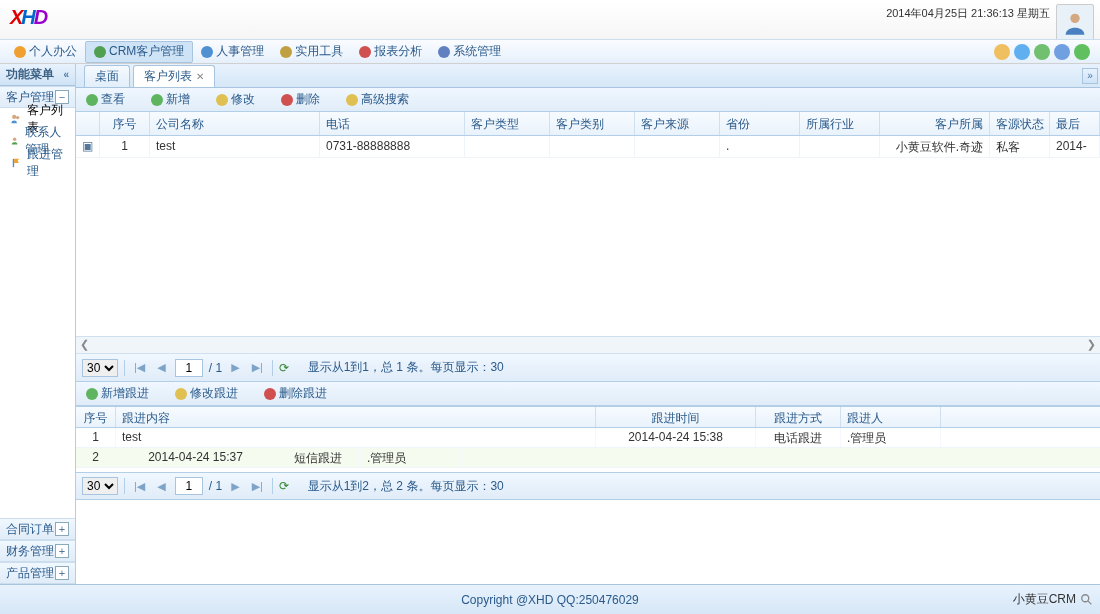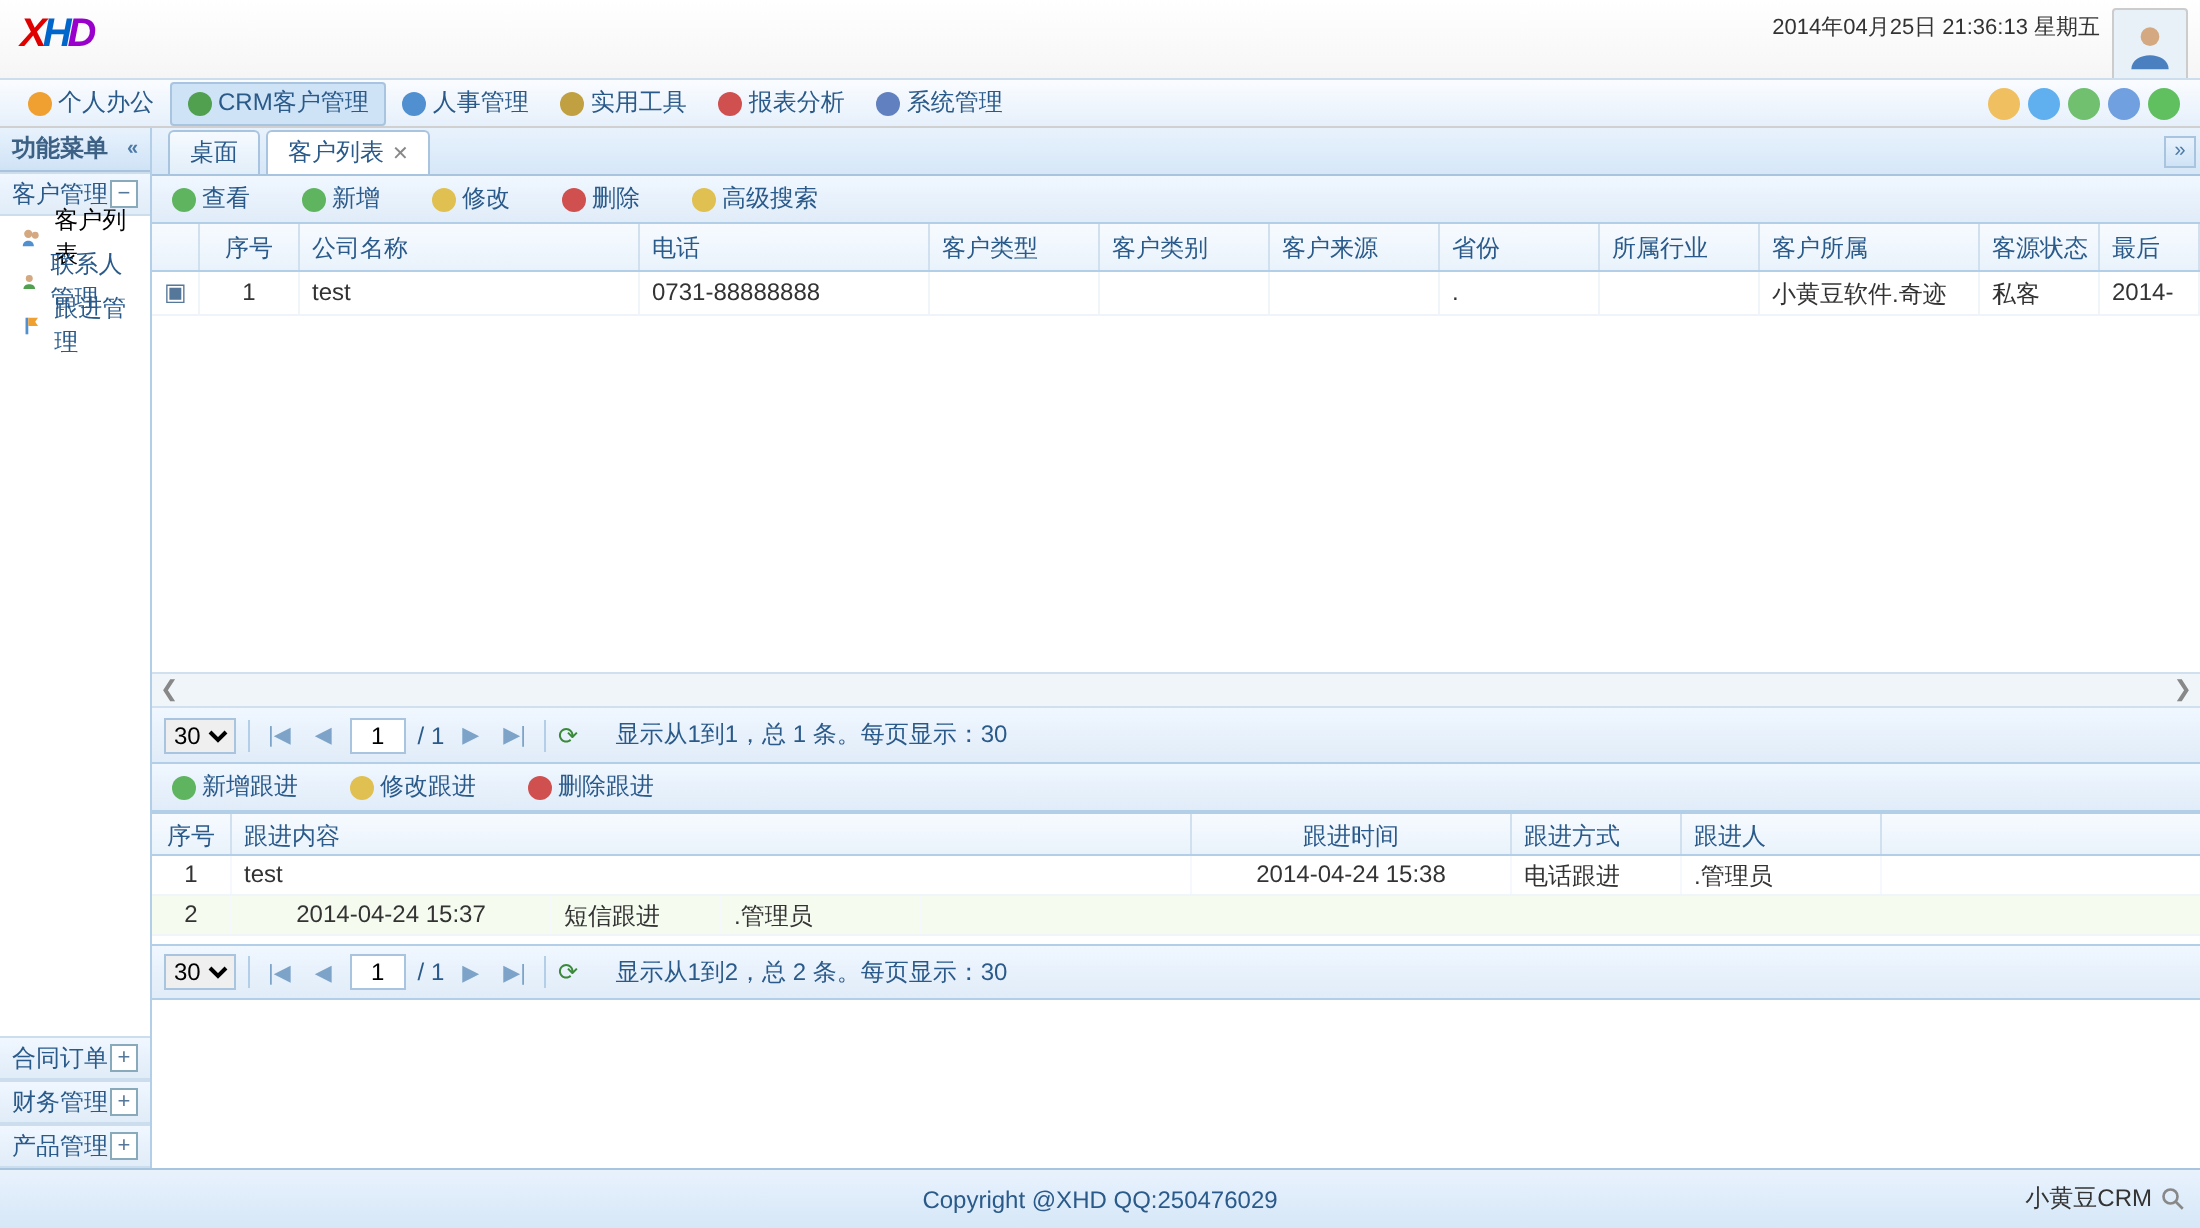--- a/index.html
+++ b/index.html
@@ -57,42 +57,42 @@
 .grid-row div { border-right: 1px solid #f0f5fa; padding: 3px 6px; overflow: hidden; white-space: nowrap; }
 .col-exp { width: 24px; text-align: center; }
 .col-seq { width: 50px; text-align: center; }
 .col-name { width: 170px; }
 .col-phone { width: 145px; }
 .col-type { width: 85px; }
 .col-kind { width: 85px; }
 .col-src { width: 85px; }
 .col-prov { width: 80px; }
 .col-ind { width: 80px; }
-.col-owner { width: 110px; }
+.col-owner { width: 110px; text-align: right; }
 .col-state { width: 60px; }
 .col-last { width: 50px; }
 
 .scroll-strip { height: 18px; background: #f0f5fa; border-top:1px solid #d0e0ef; border-bottom:1px solid #d0e0ef; position: relative; }
 .scroll-strip .sl { position:absolute; left:4px; top:1px; font-size:11px; color:#888; }
 .scroll-strip .sr { position:absolute; right:4px; top:1px; font-size:11px; color:#888; }
 
 .pager { height: 28px; background: linear-gradient(#f0f7ff,#e0ecf8); border-bottom: 1px solid #b3cfe8; display: flex; align-items: center; padding: 0 6px; gap: 6px; font-size: 12px; color: #2a5a8a; }
 .pager select, .pager input { font-size: 12px; border: 1px solid #a8c4df; height: 18px; }
 .pager input { width: 28px; text-align: center; }
 .pager .pbtn { color: #7da4c8; cursor: pointer; padding: 0 3px; font-size: 11px; }
 .pager .refresh { color: #3a8a3a; cursor: pointer; }
 .pager .sep { width: 1px; height: 16px; background: #b3cfe8; }
 
 
 .bottom-grid .grid-head2 { display: flex; height: 22px; background: linear-gradient(#f7fbff,#e9f2fb); border-bottom: 1px solid #b3cfe8; border-top: 1px solid #b3cfe8; }
 .grid-head2 div { border-right: 1px solid #d0e0ef; padding: 3px 6px; font-size: 12px; color: #2a5a8a; }
 .b-seq { width: 40px; text-align: center; }
 .b-content { width: 480px; }
 .b-time { width: 160px; text-align: center; }
-.b-mode { width: 85px; }
+.b-mode { width: 85px; text-align: center; }
 .b-person { width: 100px; }
 .grid-body2 .grid-row2 { display: flex; height: 20px; border-bottom: 1px solid #f0f5fa; font-size: 12px; }
 .grid-row2 div { padding: 2px 6px; border-right: 1px solid #f5f8fc; }
 .grid-body2 { height: 44px; background:#fff; }
 
 
 .footer { position: absolute; bottom: 0; left: 0; right: 0; height: 30px; background: linear-gradient(#e8f2fd,#d6e7f7); border-top: 1px solid #a8c4df; display: flex; align-items: center; justify-content: center; font-size: 12px; color: #2a5a8a; }
 .status-right { position: absolute; right: 6px; bottom: 6px; display: flex; align-items: center; gap: 4px; font-size: 12px; color: #333; }
 .status-right .srch { width: 14px; height: 14px; }
 </style>

